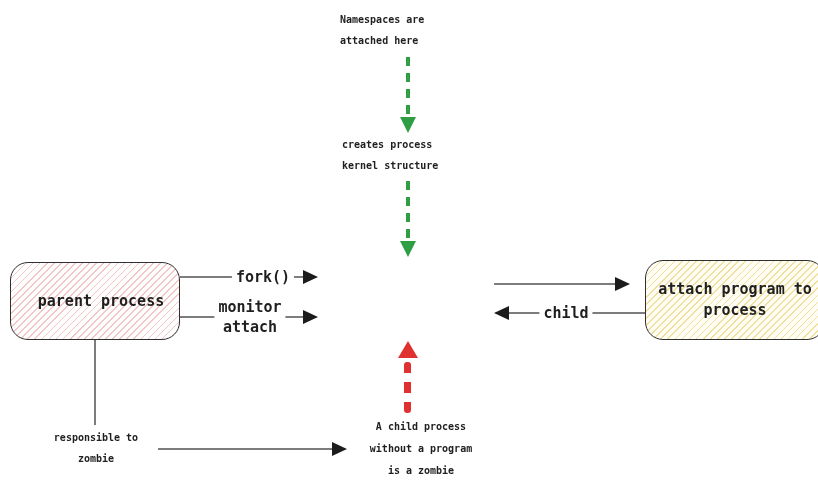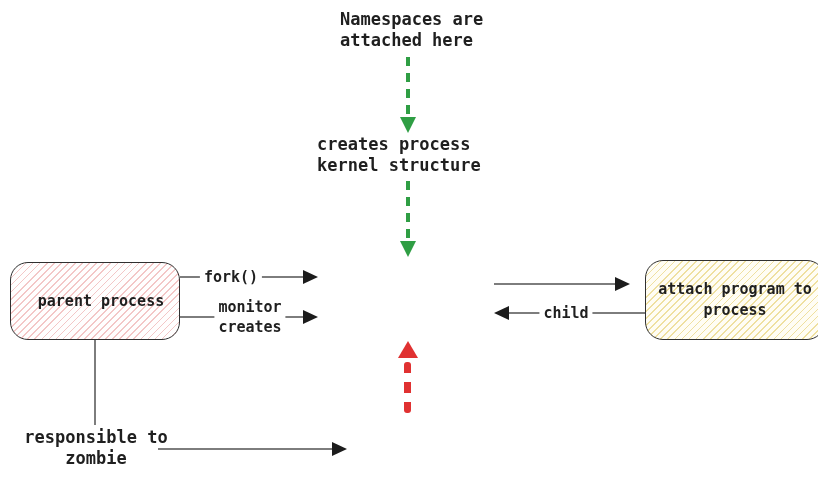--- a/index.html
+++ b/index.html
@@ -1,21 +1,21 @@
 <!DOCTYPE html>
 <html><head>
 <meta charset="utf-8">
 <style>
   html,body{margin:0;padding:0;background:#ffffff;}
   .canvas{
     position:relative;width:818px;height:490px;background:#ffffff;overflow:hidden;
     font-family:"DejaVu Sans Mono","Liberation Mono",monospace;
     color:#1f1f1f;font-weight:600;
   }
-  .txt{position:absolute;font-size:17px;line-height:21px;white-space:pre-line;}
+  .txt{position:absolute;font-size:10px;line-height:21px;white-space:pre-line;}
   .txt.center{text-align:center;transform:translateX(-50%);}
   .node{
     position:absolute;border:1.5px solid #303030;border-radius:18px;
     display:flex;align-items:center;justify-content:center;text-align:center;
     font-size:15px;line-height:21px;white-space:pre-line;box-sizing:border-box;
   }
   .hatch-pink{background:repeating-linear-gradient(135deg,#f3c7c7 0 1.2px,rgba(255,255,255,0) 1.2px 5px) #fffefe;padding-left:12px;}
   .hatch-green{background:repeating-linear-gradient(135deg,#bfe6c8 0 1.2px,rgba(255,255,255,0) 1.2px 5px) #fdfffd;}
   .hatch-yellow{background:repeating-linear-gradient(135deg,#efe0a0 0 1.2px,rgba(255,255,255,0) 1.2px 5px) #fffdf4;}
   .hline{position:absolute;height:2px;background:#7d7d7d;}
@@ -35,50 +35,53 @@
 <body>
 
 <div class="canvas">
 
   <div class="txt" style="left:340px;top:9px;">Namespaces are
 attached here</div>
 
   <div class="vdash-green" style="left:406px;top:57px;height:60px;"></div>
   <div class="head-d-green" style="left:400px;top:117px;"></div>
 
-  <div class="txt" style="left:317px;top:134px;">creates process
+  <div class="txt" style="left:342px;top:134px;">creates process
 kernel structure</div>
 
   <div class="vdash-green" style="left:406px;top:181px;height:60px;"></div>
   <div class="head-d-green" style="left:400px;top:241px;"></div>
 
   <div class="node hatch-pink" style="left:10px;top:262px;width:170px;height:78px;">parent process</div>
   <div class="node hatch-yellow" style="left:645px;top:260px;width:180px;height:80px;">attach program to
 process</div>
 
   <div class="hline" style="left:180px;top:276px;width:123px;"></div>
   <div class="head-r" style="left:303px;top:270px;"></div>
-  <div class="edge-label" style="left:231px;top:277px;">fork()</div>
+  <div class="edge-label" style="left:263px;top:277px;">fork()</div>
 
   <div class="hline" style="left:180px;top:316px;width:123px;"></div>
   <div class="head-r" style="left:303px;top:310px;"></div>
   <div class="edge-label" style="left:250px;top:317px;">monitor
-creates</div>
+attach</div>
 
   <div class="hline" style="left:494px;top:283px;width:121px;"></div>
   <div class="head-r" style="left:615px;top:277px;"></div>
 
   <div class="head-l" style="left:494px;top:306px;"></div>
   <div class="hline" style="left:509px;top:312px;width:136px;"></div>
   <div class="edge-label" style="left:566px;top:313px;">child</div>
 
   <div class="vline" style="left:94px;top:340px;height:85px;"></div>
   <div class="txt center" style="left:96px;top:427px;">responsible to
 zombie</div>
 
   <div class="hline" style="left:158px;top:448px;width:174px;"></div>
   <div class="head-r" style="left:332px;top:442px;"></div>
 
+  <div class="txt center" style="left:421px;top:416px;line-height:22px;">A child process
+without a program
+is a zombie</div>
 
   <div class="head-u-red" style="left:398px;top:341px;"></div>
   <div class="vdash-red" style="left:404px;top:362px;height:51px;"></div>
 
 </div>
 
 </body></html>

